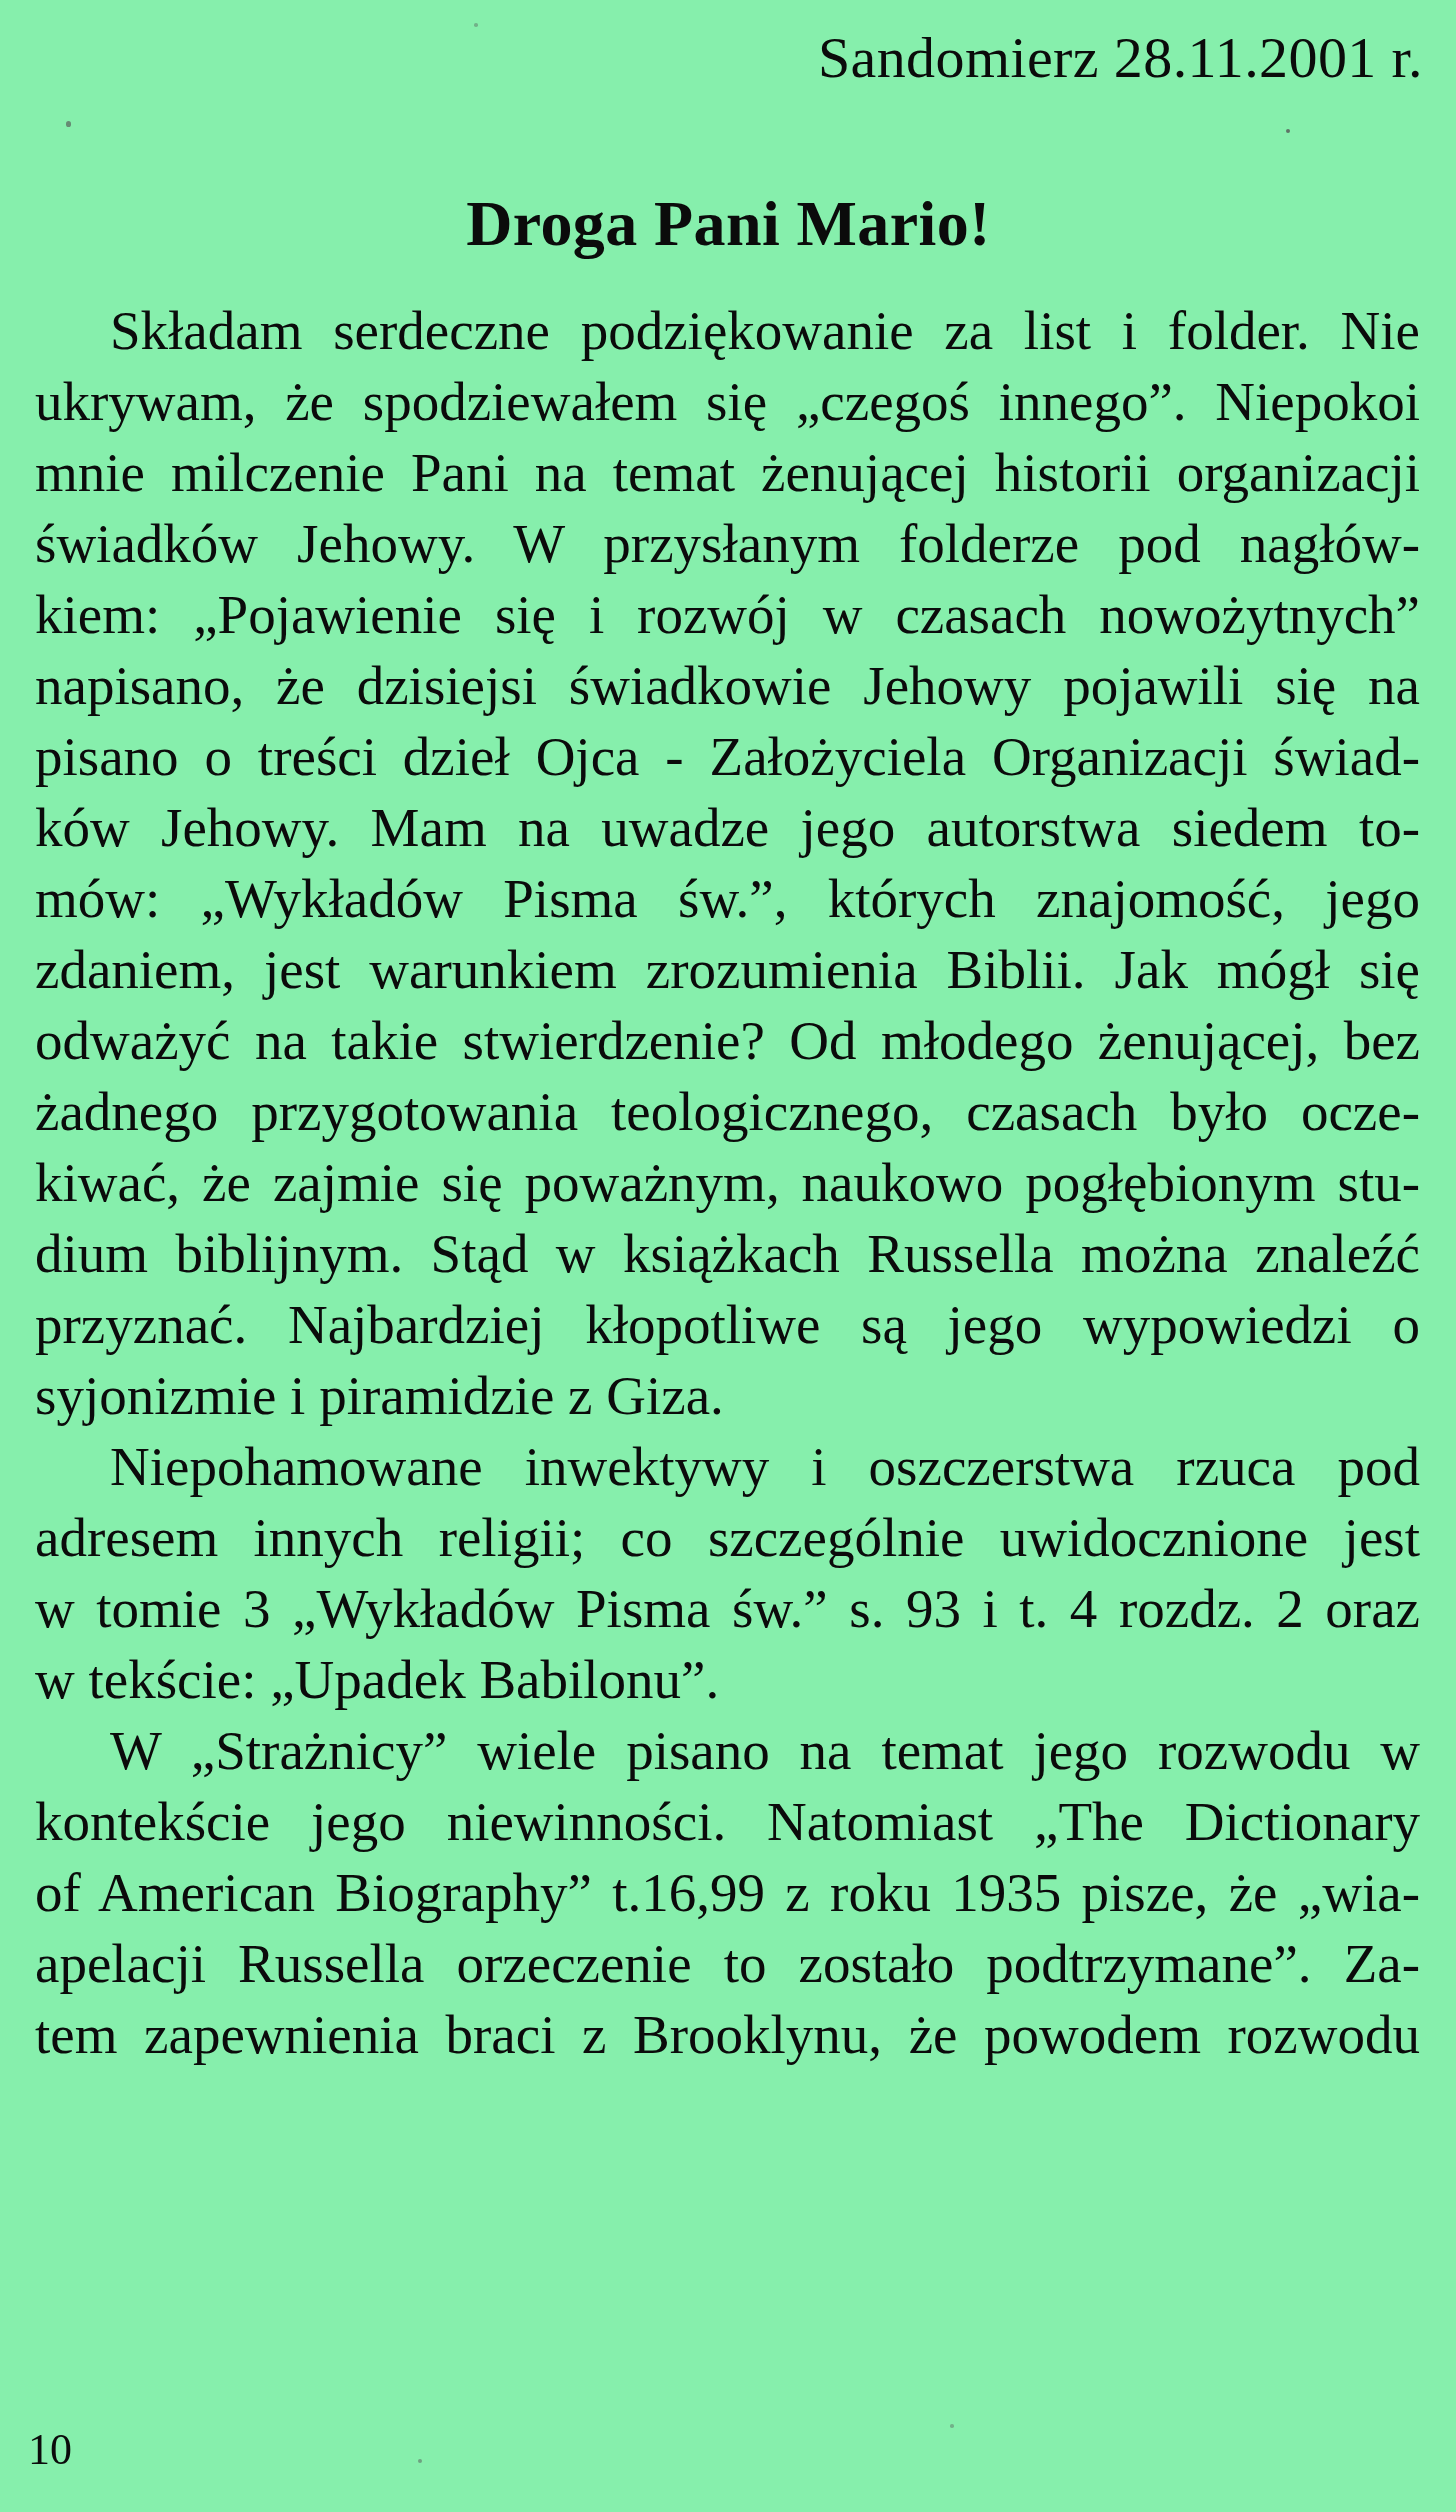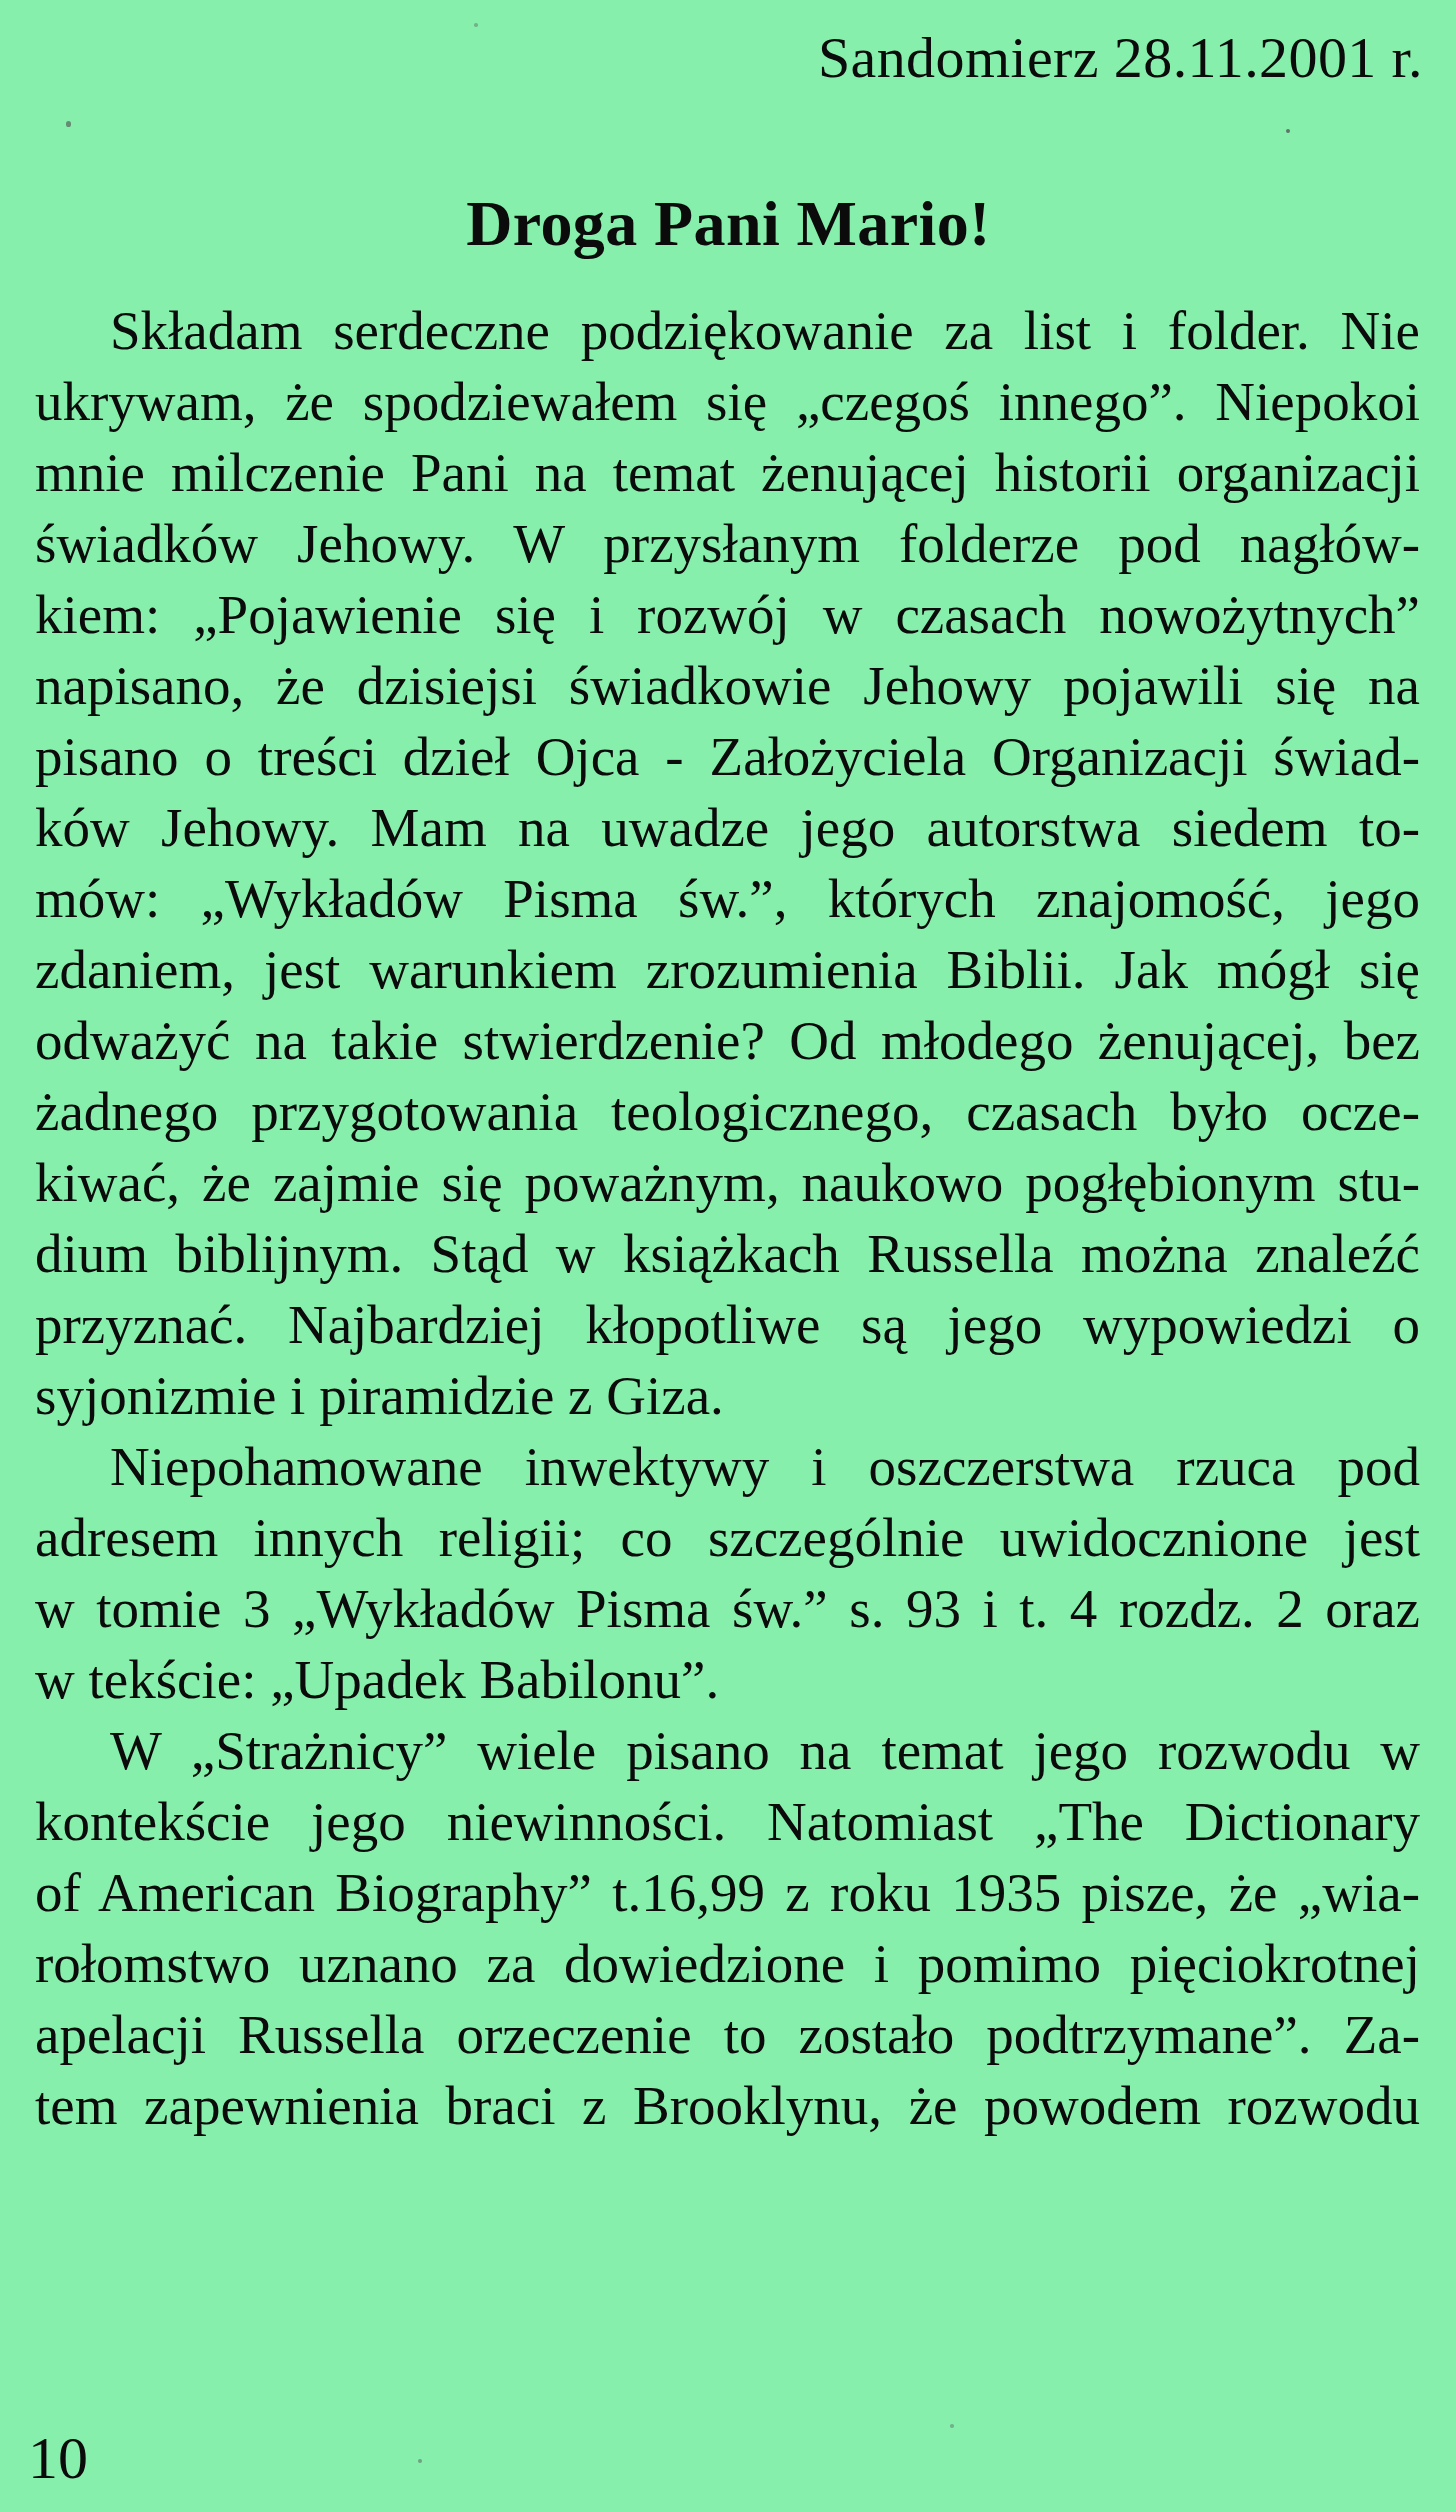--- a/index.html
+++ b/index.html
@@ -60,21 +60,21 @@
     text-indent: 75px;
   }
   .line.last {
     text-align: left;
     text-align-last: left;
   }
   .page-number {
     position: absolute;
     left: 28px;
     top: 2428px;
-    font-size: 60px;
+    font-size: 44px;
     line-height: 1;
   }
   .speck {
     position: absolute;
     background: #555;
     border-radius: 50%;
     opacity: 0.65;
   }
   .speck.s1 { left: 66px;  top: 121px;  width: 5.1px; height: 5.8px; }
   .speck.s2 { left: 1286px; top: 129px; width: 4.4px; height: 4.4px; opacity: 0.8; }
@@ -116,21 +116,20 @@
       <div class="line indent">Niepohamowane inwektywy i oszczerstwa rzuca pod</div>
       <div class="line">adresem innych religii; co szczególnie uwidocznione jest</div>
       <div class="line">w tomie 3 „Wykładów Pisma św.” s. 93 i t. 4 rozdz. 2 oraz</div>
       <div class="line last">w tekście: „Upadek Babilonu”.</div>
     </div>
 
     <div>
       <div class="line indent">W „Strażnicy” wiele pisano na temat jego rozwodu w</div>
       <div class="line">kontekście jego niewinności. Natomiast „The Dictionary</div>
       <div class="line">of American Biography” t.16,99 z roku 1935 pisze, że „wia-</div>
-      <div class="line">rołomstwo uznano za dowiedzione i pomimo pięciokrotnej</div>
       <div class="line">apelacji Russella orzeczenie to zostało podtrzymane”. Za-</div>
       <div class="line">tem zapewnienia braci z Brooklynu, że powodem rozwodu</div>
     </div>
   </div>
 
   <div class="page-number">10</div>
 
   <div class="speck s1"></div>
   <div class="speck s2"></div>
   <div class="speck s3"></div>

